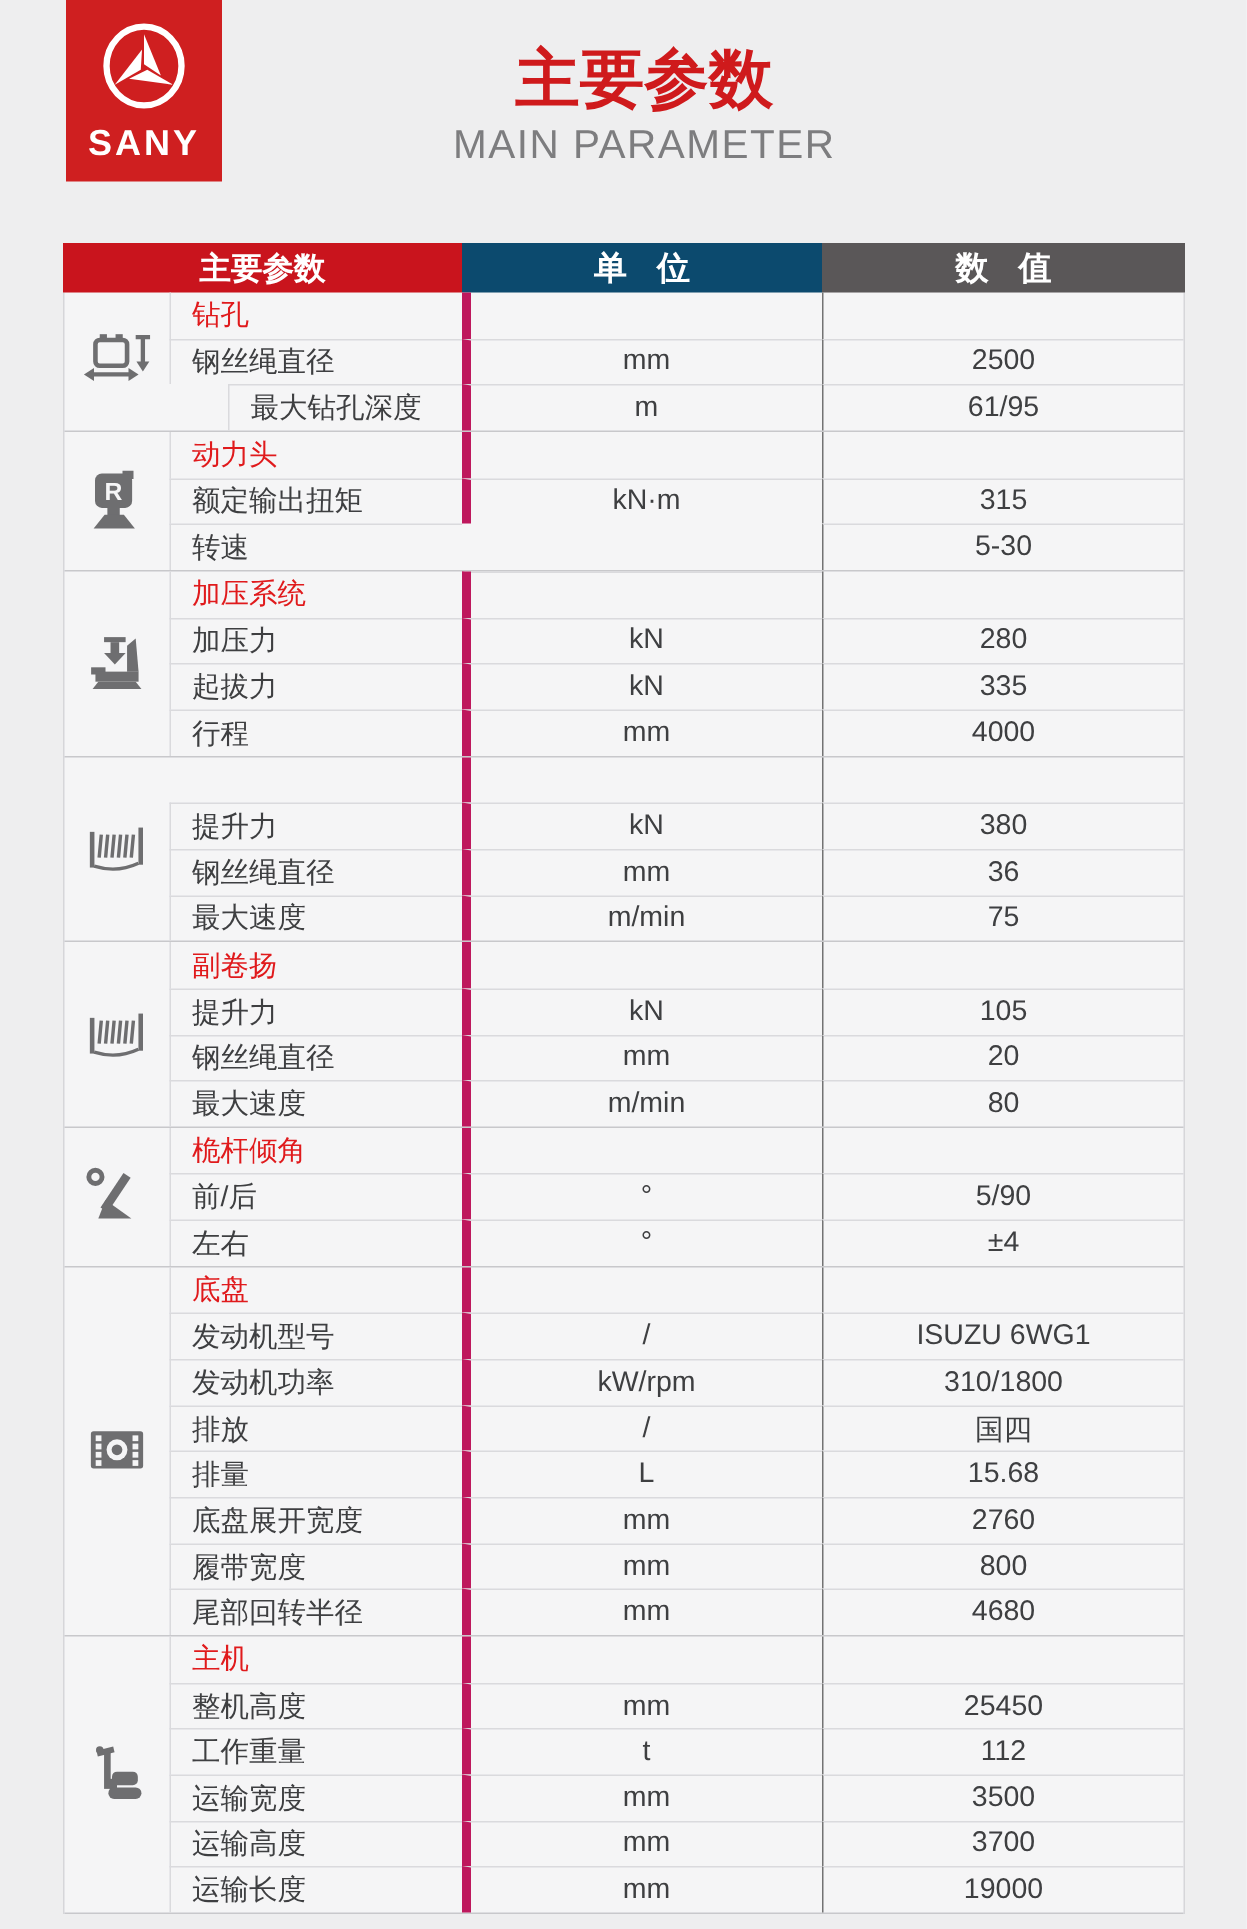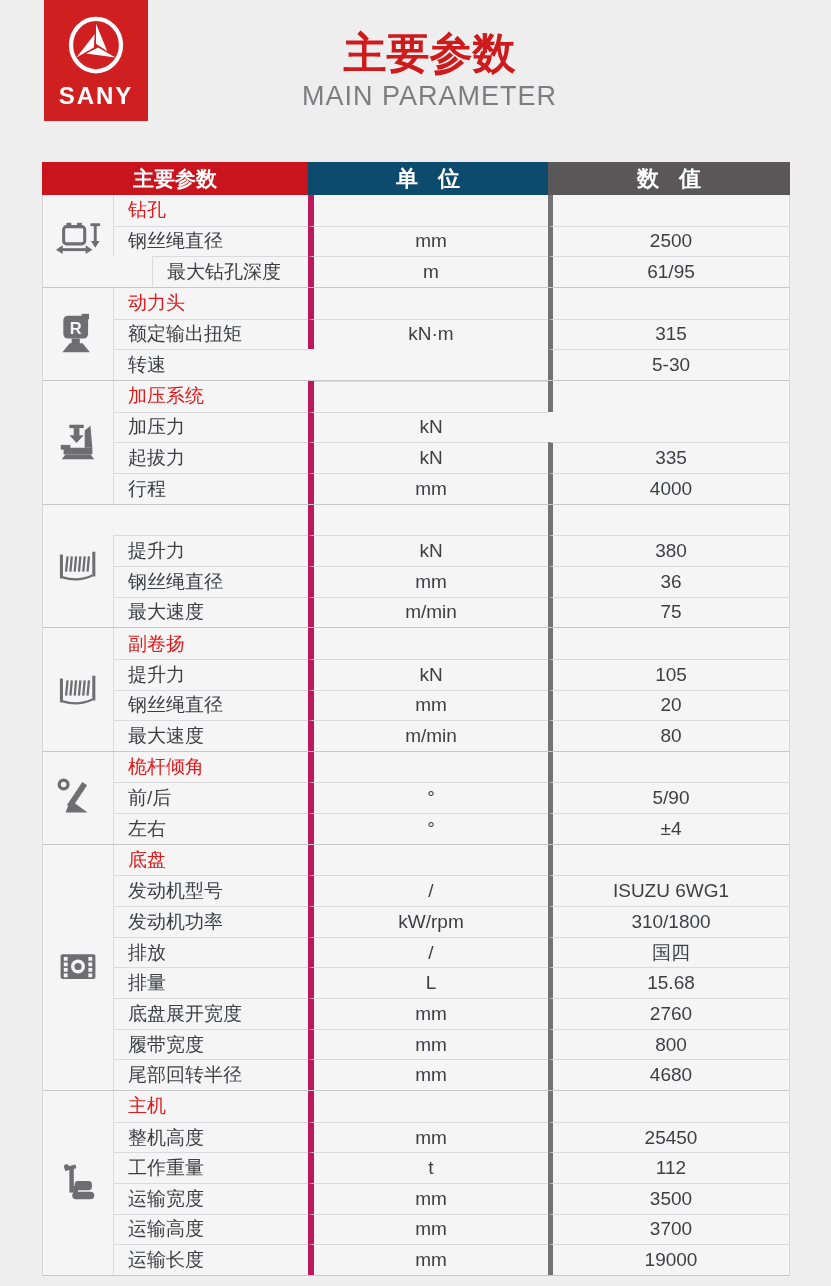--- a/index.html
+++ b/index.html
@@ -34,21 +34,21 @@
     background:#f5f5f6;
   }
   .section{
     display:grid;grid-template-columns:70px 195px 240px auto;
     grid-auto-rows:30.657px;
     border-bottom:1px solid #c8c8cb;
   }
   .cell{display:flex;align-items:center;font-size:19px;color:#3e3f41;box-sizing:border-box;overflow:hidden;}
   .c2{grid-column:2;border-left:1px solid #dadadd;padding-left:14px;}
   .c3{grid-column:3;border-left:6px solid #be185d;justify-content:center;}
-  .c4{grid-column:4;border-left:5px solid #737373;justify-content:center;}
+  .c4{grid-column:4;border-left:1px solid #737373;justify-content:center;}
   .bt{border-top:1px solid #dadadd;}
   .section-title-cell{color:#e01a1c;}
   .icon-cell{grid-column:1;display:flex;align-items:center;justify-content:center;}
   .icon-cell svg{display:block;}
 </style>
 </head>
 <body>
 
 <div class="logo-box">
   <span>
@@ -132,20 +132,21 @@
             <rect x="6" y="27" width="10" height="5" fill="#6e6e70"></rect>
             <rect x="9" y="30" width="30" height="7" fill="#6e6e70"></rect>
             <polygon points="11,37 37,37 41,42 7,42" fill="#6e6e70"></polygon>
           </svg>
         </div>
         <div class="cell c2 section-title-cell" style="grid-row: 1;">加压系统</div>
         <div class="cell c3" style="grid-row: 1;"></div>
         <div class="cell c4" style="grid-row: 1;"></div>
         <div class="cell c2 bt" style="grid-row: 2;">加压力</div>
         <div class="cell c3 bt" style="grid-row: 2;">kN</div>
+        <div class="cell c4 bt" style="grid-row: 2;">280</div>
         <div class="cell c2 bt" style="grid-row: 3;">起拔力</div>
         <div class="cell c3 bt" style="grid-row: 3;">kN</div>
         <div class="cell c4 bt" style="grid-row: 3;">335</div>
         <div class="cell c2 bt" style="grid-row: 4;">行程</div>
         <div class="cell c3 bt" style="grid-row: 4;">mm</div>
         <div class="cell c4 bt" style="grid-row: 4;">4000</div>
       </div>
       <div class="section">
         <div class="icon-cell" style="grid-row: 1 / span 4;">
           <svg width="46" height="40" viewBox="0 0 48 42">

